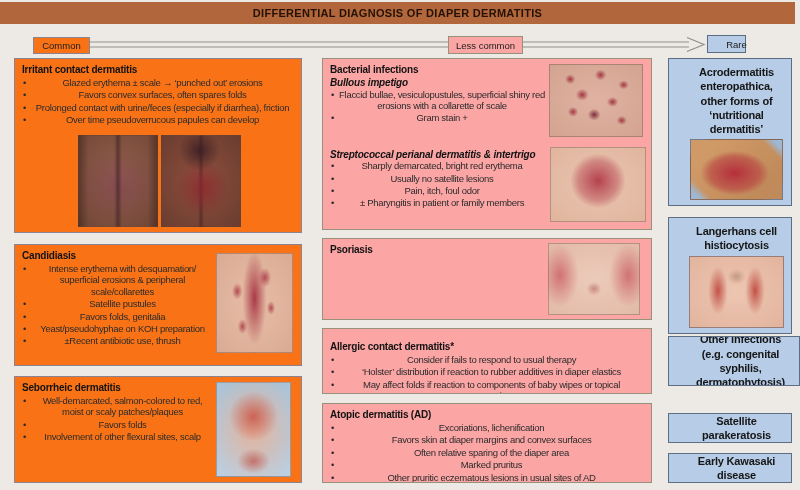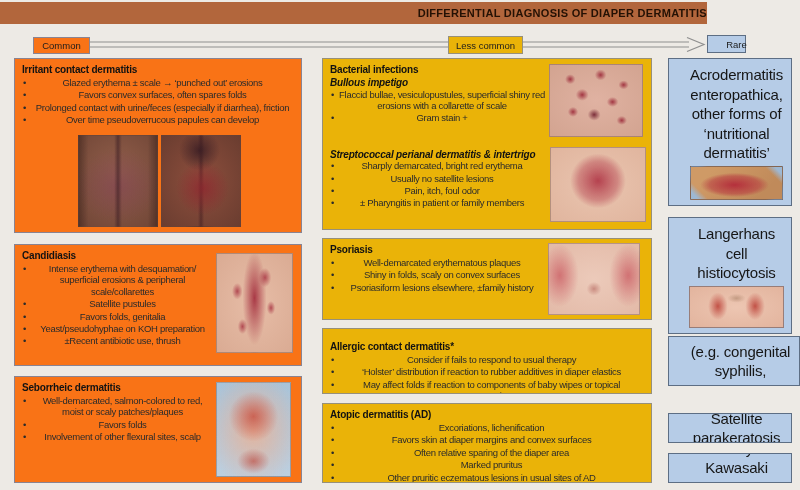--- a/index.html
+++ b/index.html
@@ -1,43 +1,43 @@
 <!DOCTYPE html>
 <html><head>
 <meta charset="utf-8">
 <style>
   html,body{margin:0;padding:0;background:#edeae5;}
   .page{position:relative;width:800px;height:490px;background:#edeae5;
         font-family:"Liberation Sans","DejaVu Sans",sans-serif;overflow:hidden;}
-  .header{position:absolute;left:0;top:2px;width:707px;height:22px;background:#b2663c;
-          display:flex;align-items:center;justify-content:flex-end;}
+  .header{position:absolute;left:0;top:2px;width:795px;height:22px;background:#b2663c;
+          display:flex;align-items:center;justify-content:center;}
   .header-title{font-size:11px;font-weight:bold;color:#241104;letter-spacing:.3px;}
 
   .spectrum-arrow{position:absolute;left:30px;top:36px;width:690px;height:18px;}
   .spec-label{position:absolute;border:1px solid #6f6f74;font-size:9.5px;color:#1c1c1c;
               display:flex;align-items:center;justify-content:center;box-sizing:border-box;}
 
   .box{position:absolute;box-sizing:border-box;border:1px solid #84848a;
        padding:5px 7px;overflow:hidden;}
   .lav{background:#f97316;border-color:#8a8391;}
-  .cream{background:#eab308;border-color:#97907a;}
+  .cream{background:#fca5a5;border-color:#97907a;}
   .blue{background:#b6cce7;border-color:#5d6e84;padding-left:20px;}
 
   .box-title{font-size:10px;font-weight:bold;color:#121212;letter-spacing:-.2px;margin-bottom:2px;}
   .box-subtitle{font-size:10px;font-weight:bold;font-style:italic;color:#121212;
                 letter-spacing:-.2px;line-height:1.15;}
   ul.bullets{list-style:none;margin:0;padding:0;font-size:9.5px;color:#2b2b2b;
              letter-spacing:-.3px;line-height:1.2;overflow-wrap:break-word;text-align:center;}
   ul.bullets li{position:relative;padding-left:9px;margin-bottom:1px;}
   ul.bullets li::before{content:"\2022";position:absolute;left:1px;top:0;}
 
   .rare-box{display:flex;align-items:center;justify-content:center;text-align:center;
             font-size:9.5px;color:#161616;letter-spacing:-.2px;line-height:1.3;}
   .rare-box-tall{flex-direction:column;justify-content:flex-start;padding-top:6px;}
-  .rare-label{font-size:15px;color:#161616;line-height:1.3;}
+  .rare-label{font-size:11px;color:#161616;line-height:1.3;font-weight:bold;}
 
   .photo{position:absolute;border:1px solid rgba(95,70,60,.35);box-sizing:border-box;}
   .photo-flow{border:1px solid rgba(60,55,70,.45);box-sizing:border-box;margin:3px auto 0;}
 
   .ph-irr1{background:
     linear-gradient(90deg,rgba(30,15,12,.35) 0%,transparent 12%,transparent 88%,rgba(30,15,12,.35) 100%),
     linear-gradient(90deg,transparent 45%,rgba(60,30,35,.6) 50%,transparent 55%),
     radial-gradient(70% 55% at 50% 55%,rgba(125,60,85,.5),transparent 75%),
     radial-gradient(100% 100% at 50% 45%,#93604c,#6d4334 80%);}
   .ph-irr2{background:
@@ -151,25 +151,20 @@
       <li>Usually no satellite lesions</li>
       <li>Pain, itch, foul odor</li>
       <li>± Pharyngitis in patient or family members</li>
     </ul>
   </div>
   <div class="photo ph-bact1" style="left:549px;top:64px;width:94px;height:73px"></div>
   <div class="photo ph-bact2" style="left:550px;top:147px;width:96px;height:75px"></div>
 
   <div class="box cream" style="left:322px;top:238px;width:330px;height:82px">
     <div class="box-title">Psoriasis</div>
-    <ul class="bullets" style="width:215px">
-      <li>Well-demarcated erythematous plaques</li>
-      <li>Shiny in folds, scaly on convex surfaces</li>
-      <li>Psoriasiform lesions elsewhere, ±family history</li>
-    </ul>
   </div>
   <div class="photo ph-psor" style="left:548px;top:243px;width:92px;height:72px"></div>
 
   <div class="box cream" style="left:322px;top:328px;width:330px;height:66px;padding-top:12px">
     <div class="box-title">Allergic contact dermatitis*</div>
     <ul class="bullets">
       <li>Consider if fails to respond to usual therapy</li>
       <li>‘Holster’ distribution if reaction to rubber additives in diaper elastics</li>
       <li>May affect folds if reaction to components of baby wipes or topical preparations</li>
     </ul>

